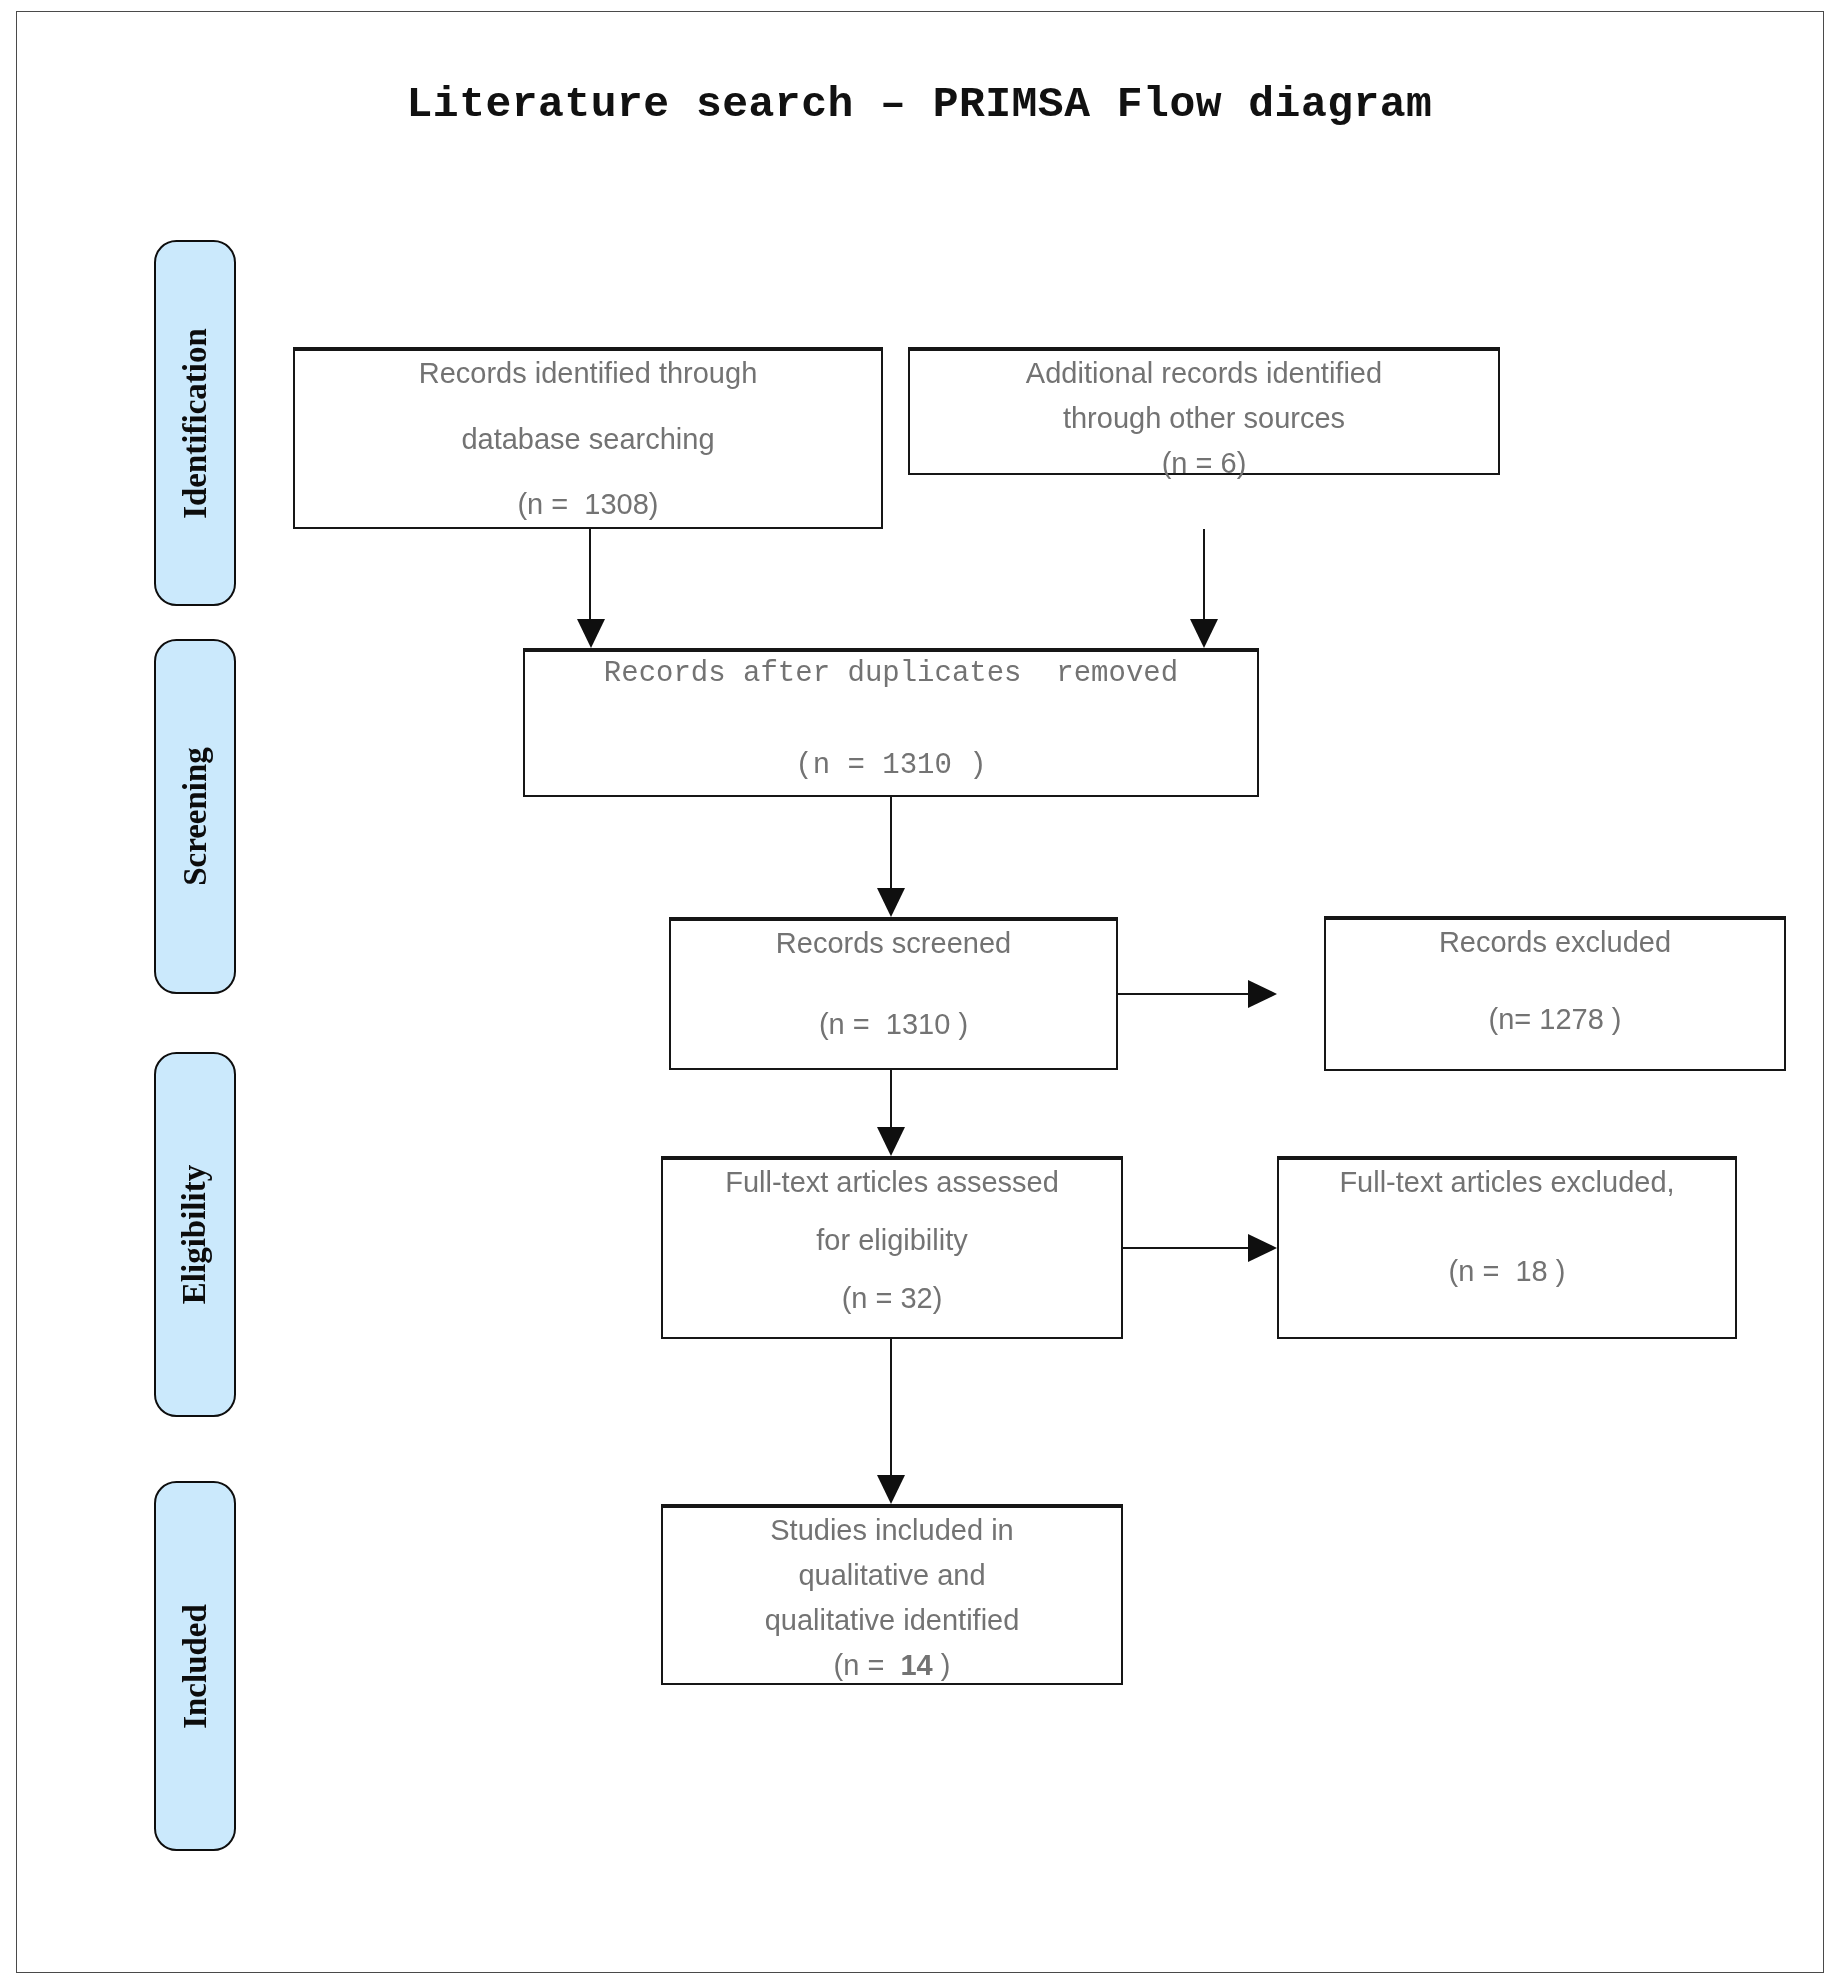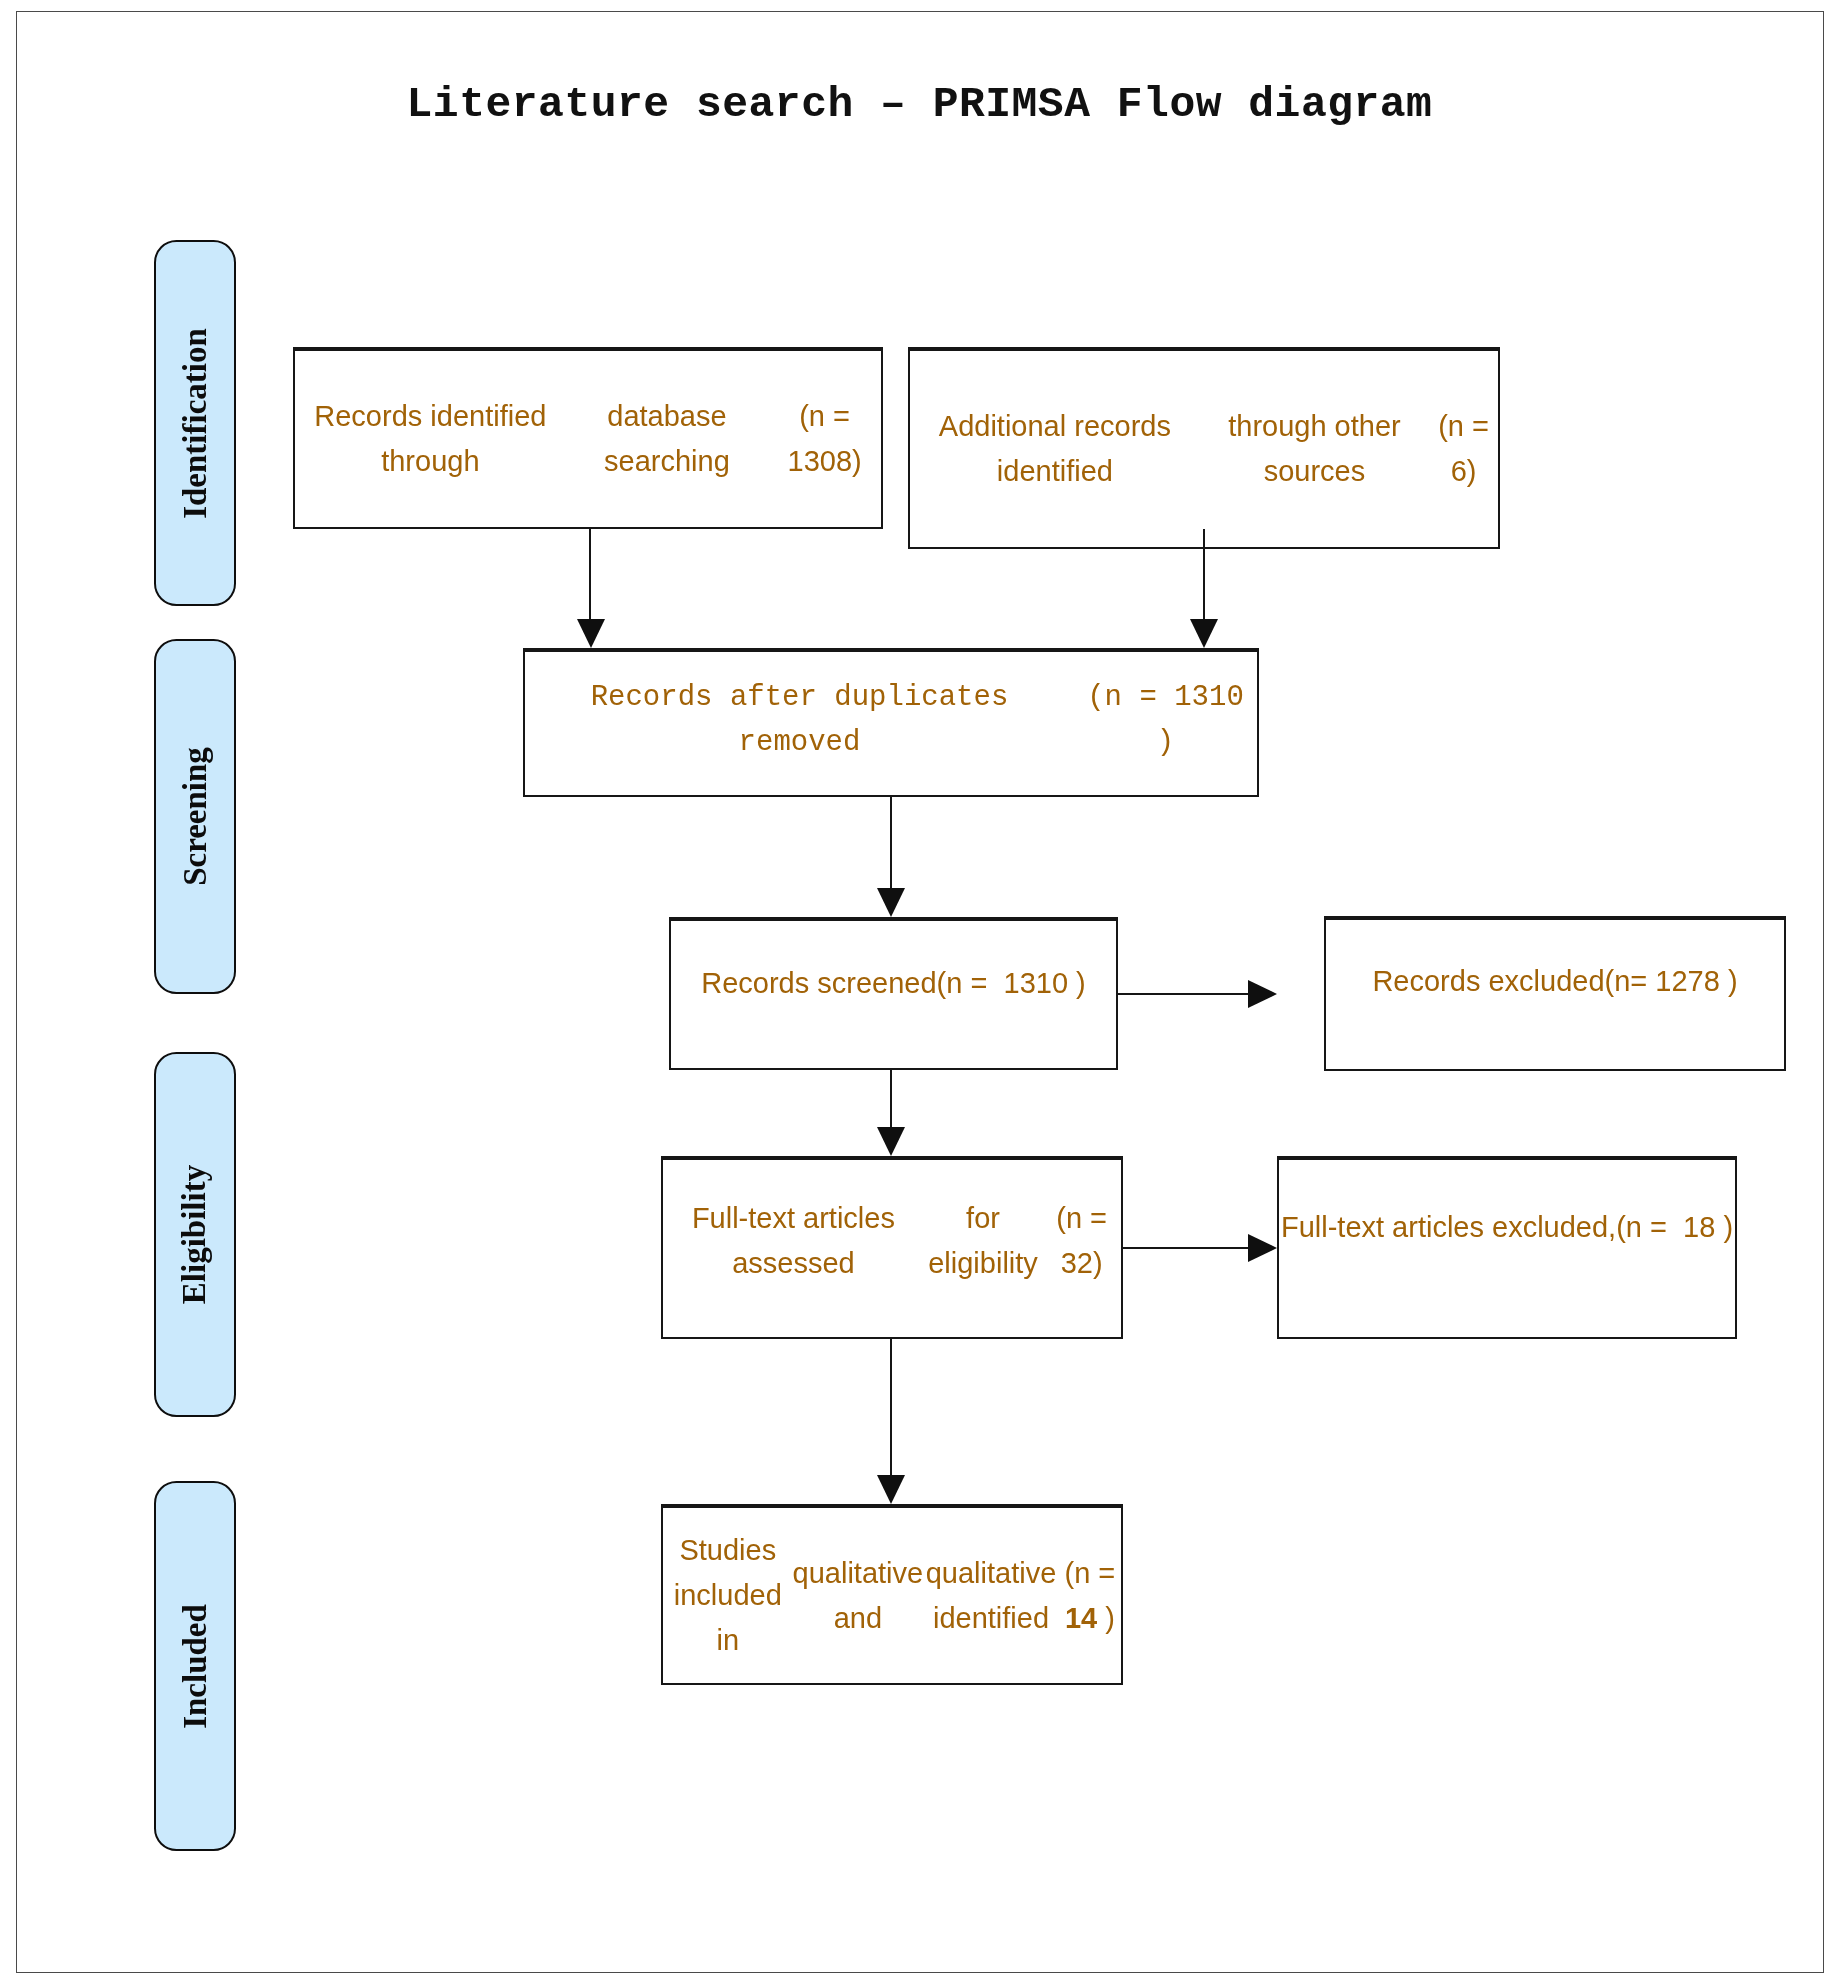--- a/index.html
+++ b/index.html
@@ -24,22 +24,22 @@
     box-sizing:border-box;
   }
   .stage-text {
     transform:rotate(-90deg); white-space:nowrap;
     font-family:"Liberation Serif", serif; font-weight:bold;
     font-size:33px; color:#0c0c0c;
   }
   .fbox {
     position:absolute; box-sizing:border-box; background:#ffffff;
     border:2.7px solid #161616; border-top-width:4.3px;
-    display:flex; flex-direction:row; align-items:center; justify-content:center;
-    text-align:center; font-size:29px; line-height:1.55; color:#a16207;
+    display:flex; flex-direction:column; align-items:center; justify-content:space-between;
+    text-align:center; font-size:29px; line-height:1.55; color:#737373;
   }
   .fbox .line { display:block; white-space:pre-wrap; }
   .bold { font-weight:bold; }
   .vline { position:absolute; width:2.1px; background:#151515; }
   .hline { position:absolute; height:2.1px; background:#151515; }
   .head-down {
     position:absolute; width:0; height:0;
     border-left:14px solid transparent; border-right:14px solid transparent;
     border-top:29px solid #0f0f0f;
   }
@@ -70,21 +70,21 @@
   <div class="stage" style="top:1481px; height:370px;">
     <span class="stage-text">Included</span>
   </div>
 
   <div class="fbox" style="left:293px; top:347px; width:590px; height:182px;">
     <span class="line">Records identified through</span>
     <span class="line">database searching</span>
     <span class="line">(n =  1308)</span>
   </div>
 
-  <div class="fbox" style="left:908px; top:347px; width:592px; height:202px;">
+  <div class="fbox" style="left:908px; top:347px; width:592px; height:128px;">
     <span class="line">Additional records identified</span>
     <span class="line">through other sources</span>
     <span class="line">(n = 6)</span>
   </div>
 
   <div class="fbox" style="left:523px; top:648px; width:736px; height:149px; padding-bottom:6px;font-family:Liberation Mono, monospace;">
     <span class="line">Records after duplicates  removed</span>
     <span class="line">(n = 1310 )</span>
   </div>
 

